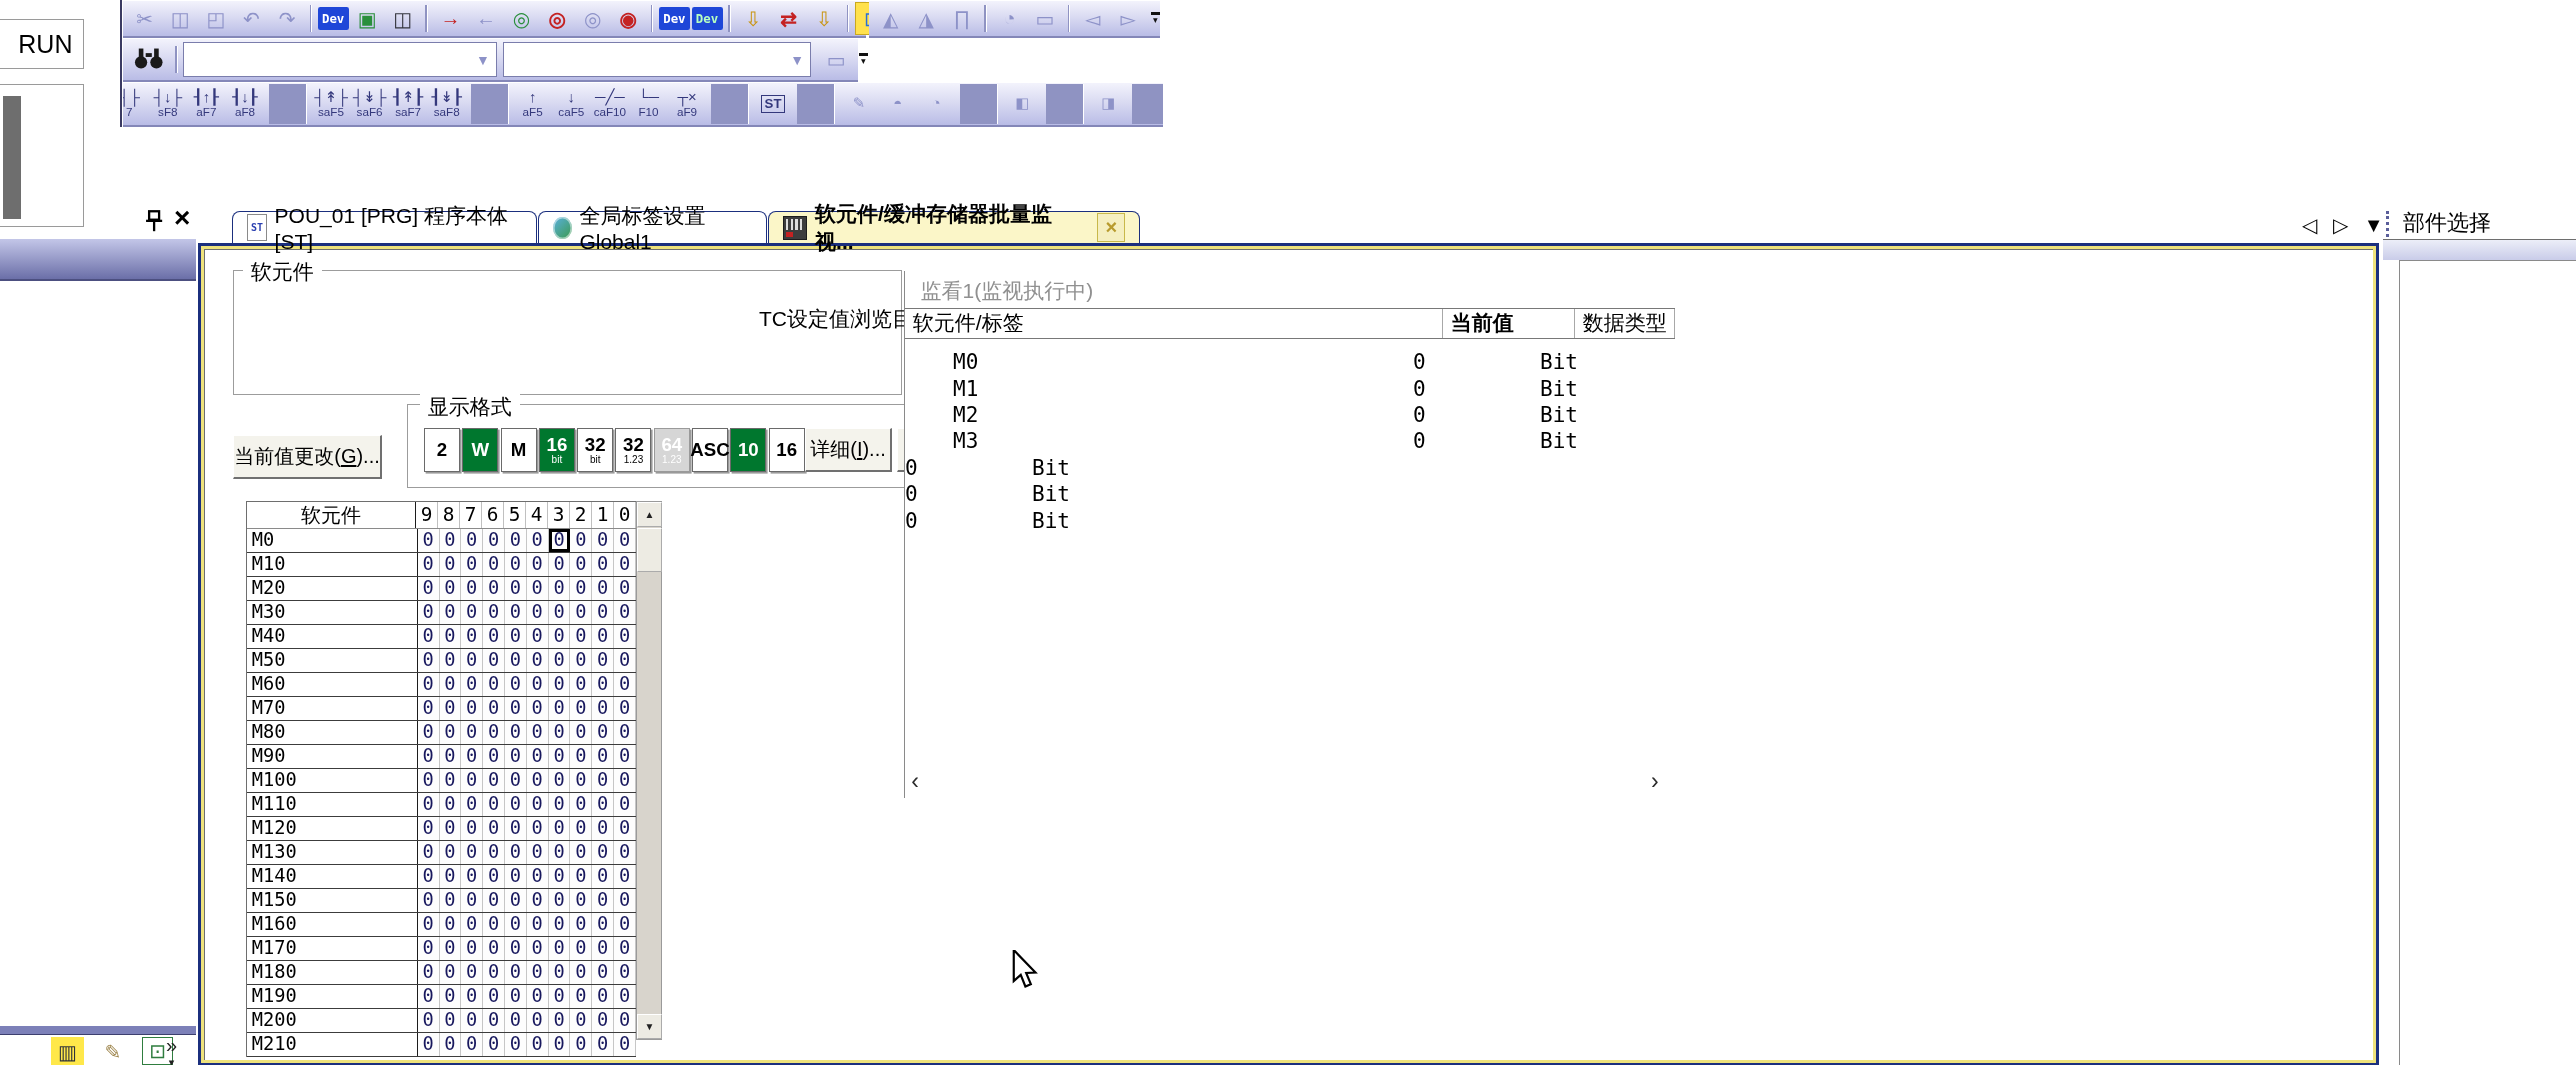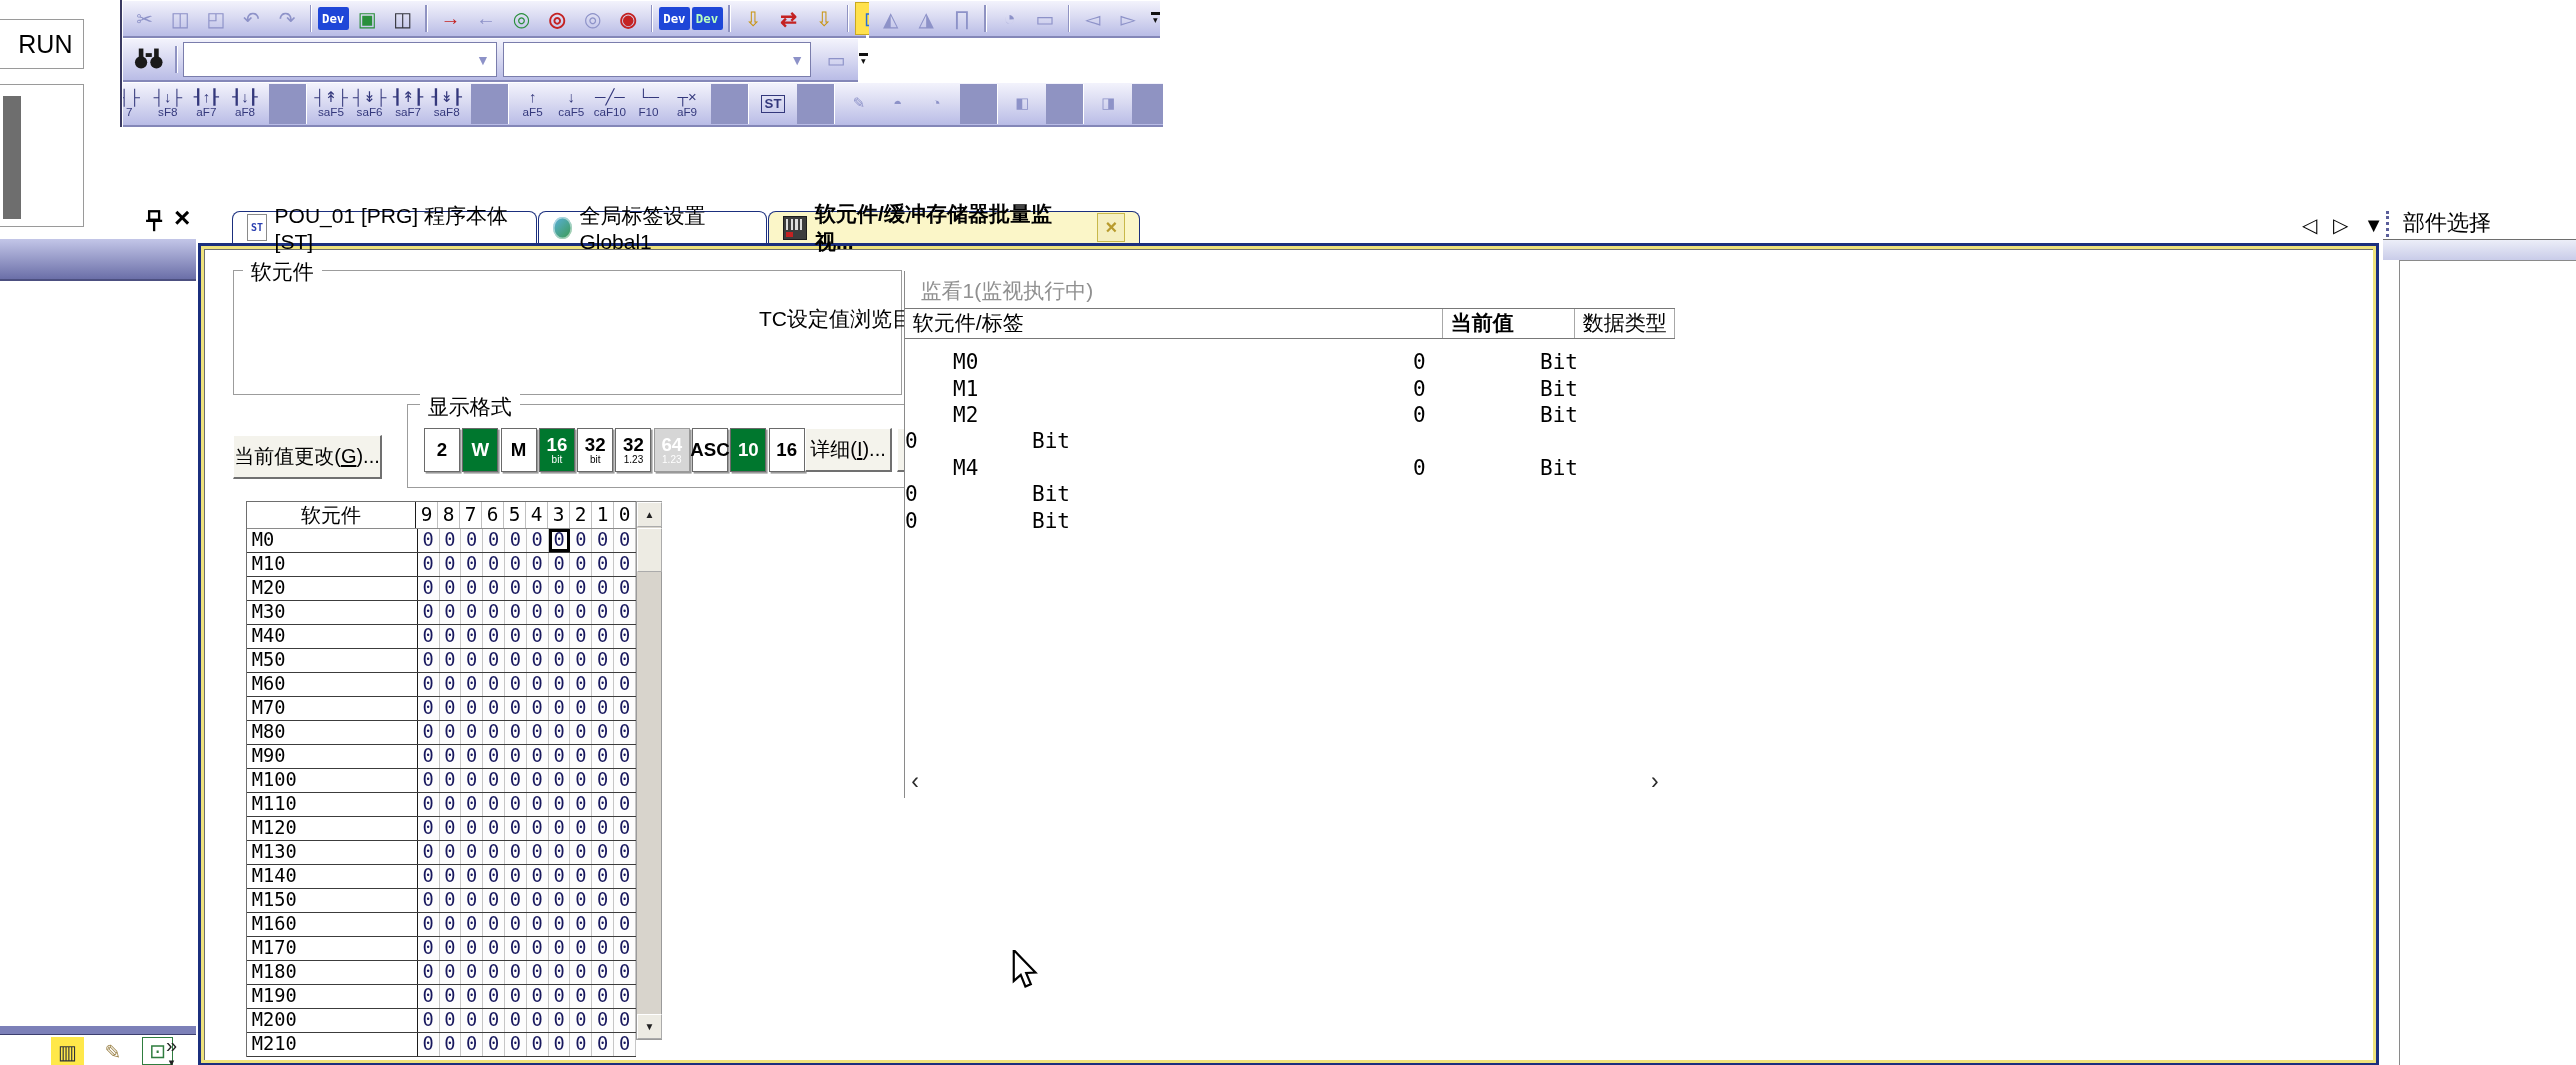--- a/index.html
+++ b/index.html
@@ -922,26 +922,26 @@
           <span class="wtype">Bit</span>
         </div>
 
         <div class="wrow">
           <span class="wname">M2</span>
           <span class="wval">0</span>
           <span class="wtype">Bit</span>
         </div>
 
         <div class="wrow">
+          <span class="wname">M3</span>
           <span class="wval">0</span>
           <span class="wtype">Bit</span>
         </div>
 
         <div class="wrow">
-          <span class="wname">M4</span>
           <span class="wval">0</span>
           <span class="wtype">Bit</span>
         </div>
 
         <div class="wrow">
           <span class="wval">0</span>
           <span class="wtype">Bit</span>
         </div>
 
         <div class="wrow">

